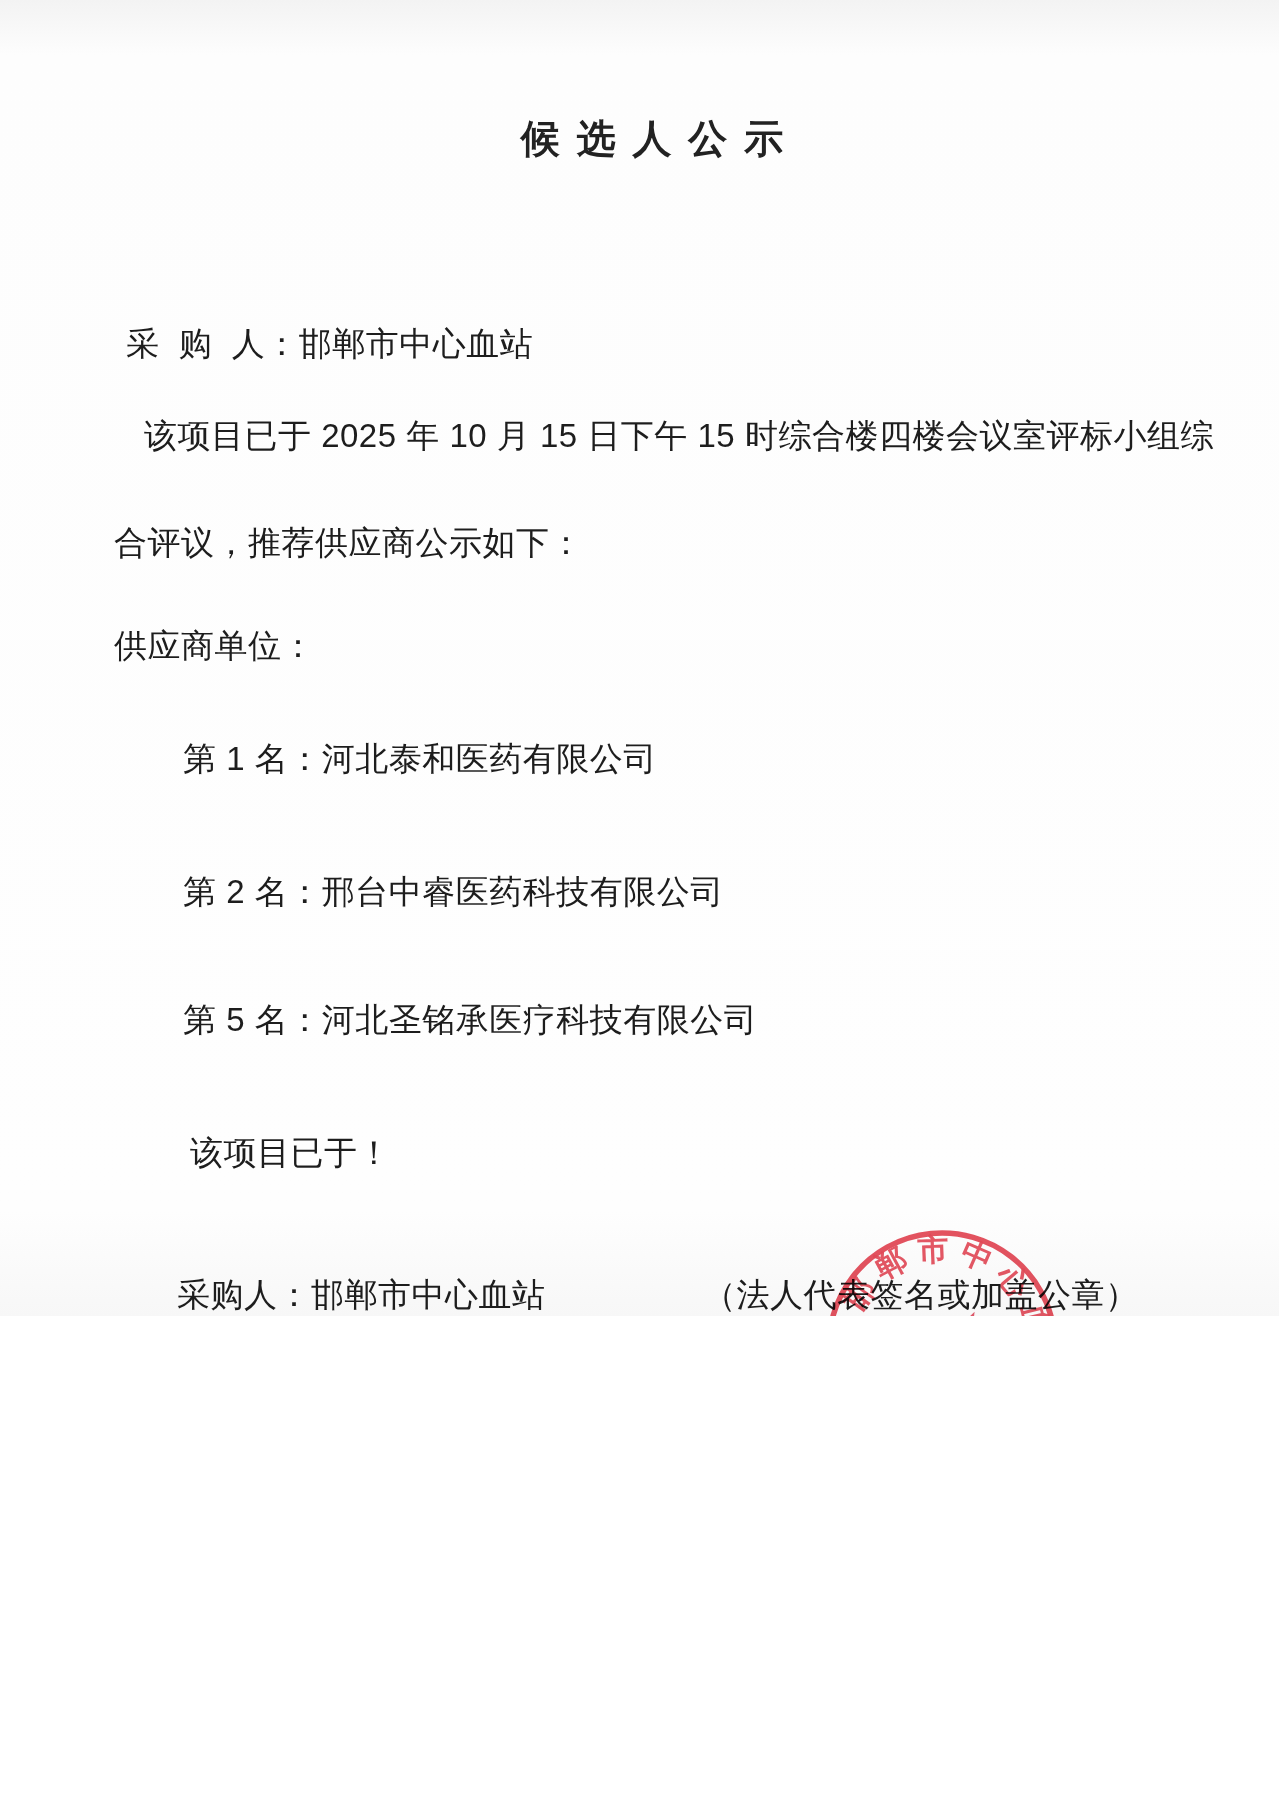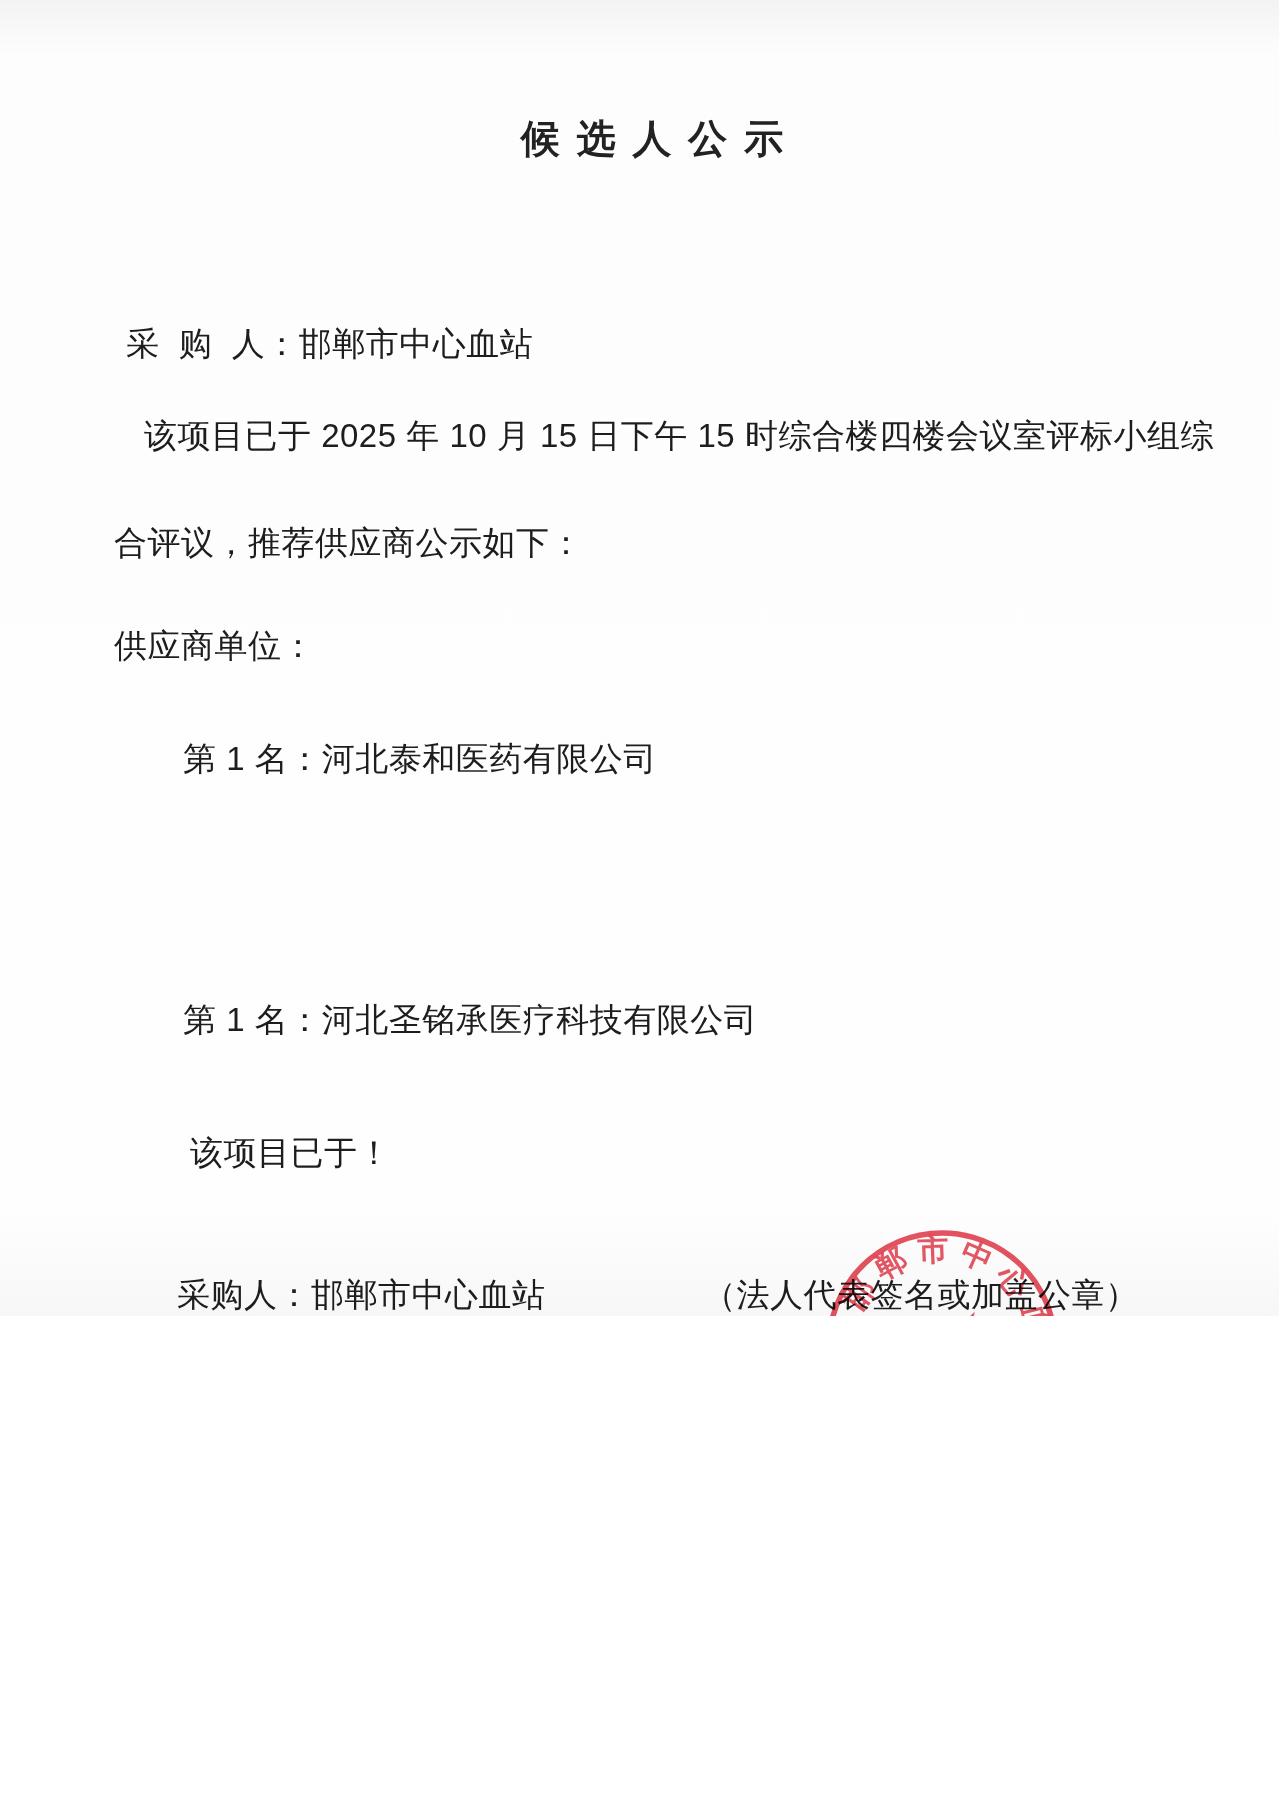--- a/index.html
+++ b/index.html
@@ -70,22 +70,23 @@
   <div class="txt purchaser-line">采  购  人：邯郸市中心血站</div>
 
   <div class="txt body-line1">该项目已于 2025 年 10 月 15 日下午 15 时综合楼四楼会议室评标小组综</div>
 
   <div class="txt body-line2">合评议，推荐供应商公示如下：</div>
 
   <div class="txt supplier-label">供应商单位：</div>
 
   <div class="txt supplier-1">第 1 名：河北泰和医药有限公司</div>
 
+  <div class="txt supplier-2">第 2 名：邢台中睿医药科技有限公司</div>
 
-  <div class="txt supplier-3">第 1 名：河北圣铭承医疗科技有限公司</div>
+  <div class="txt supplier-3">第 5 名：河北圣铭承医疗科技有限公司</div>
 
   <div class="txt notice-line">该项目已于！</div>
 
   <div class="txt sig-purchaser">采购人：邯郸市中心血站</div>
 
   <div class="txt sig-note">（法人代表签名或加盖公章）</div>
 
 
   <div class="stamp">
     <svg width="240" height="240" viewBox="0 0 240 240">

